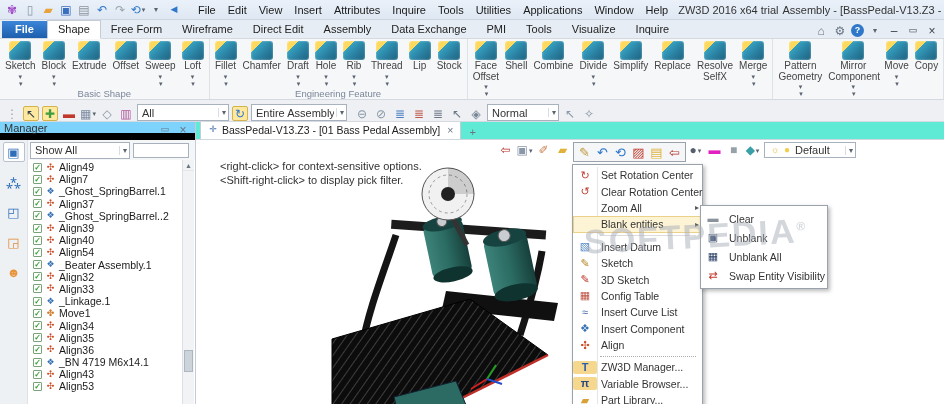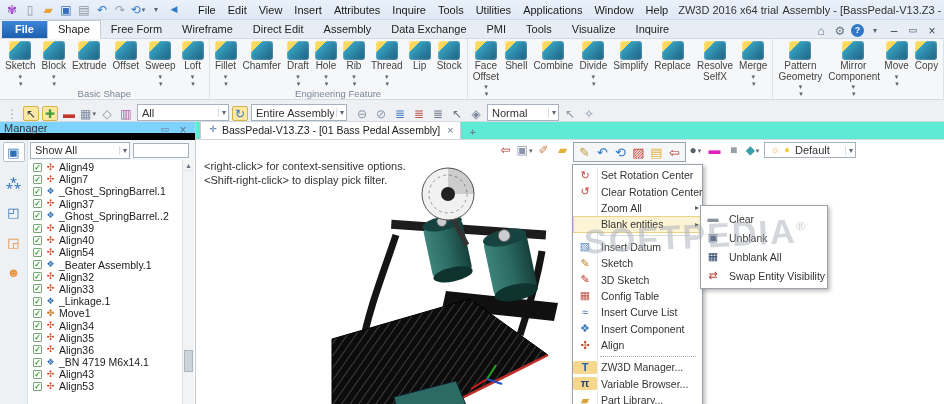--- a/index.html
+++ b/index.html
@@ -147,21 +147,21 @@
   .tsthumb{position:absolute;left:1px;right:1px;top:190px;height:22px;background:#cdd3da;border:1px solid #aeb6c0}
 
   
   .viewport{flex:1;position:relative;background:#fff;overflow:hidden}
   .doc-tabs{height:18px;background:#5eead4;border-bottom:1px solid #cfd6de;display:flex;align-items:flex-end;padding-left:4px}
   .dtab{display:flex;align-items:center;gap:4px;background:#fff;border:1px solid #c5ccd5;border-bottom:none;padding:1px 7px 2px;font-size:10.5px;color:#222}
   .dtab .x{color:#6a7684;margin-left:3px}
   .ptab{padding:1px 8px;color:#6a7684;font-size:11px}
   .vtoolbar{height:20px;display:flex;align-items:center;gap:4px;padding-left:302px}
   .vdc{width:92px;height:16px}
-  .hints{position:absolute;left:8px;top:37px;line-height:1.3;color:#333;z-index:2}
+  .hints{position:absolute;left:24px;top:37px;line-height:1.3;color:#333;z-index:2}
   .model-svg{position:absolute;left:100px;top:29px;z-index:1}
   .mini-toolbar{position:absolute;left:377px;top:20px;z-index:5;display:flex;gap:1px;background:#f4f6f8;border:1px solid #9aa2ac;padding:1px 2px}
   .mini-toolbar .ic{width:17px;height:16px;font-size:13px}
 
   .ctx-menu{position:absolute;left:376px;top:42px;width:131px;background:#fff;border:1px solid #9aa2ac;box-shadow:2px 2px 4px rgba(0,0,0,.28);z-index:10;padding:2px 0}
   .ctx-menu::before{content:"";position:absolute;left:24px;top:2px;bottom:2px;width:1px;background:#e6e6e6}
   .mrow{height:16.4px;display:flex;align-items:center;position:relative;padding-right:3px}
   .mrow .mico{width:24px;height:13px;font-size:11px;flex:none}
   .mrow .mlab{flex:1;padding-left:4px;white-space:nowrap;font-size:10.5px}
   .mrow .marr{display:none;font-size:8px;color:#555}

